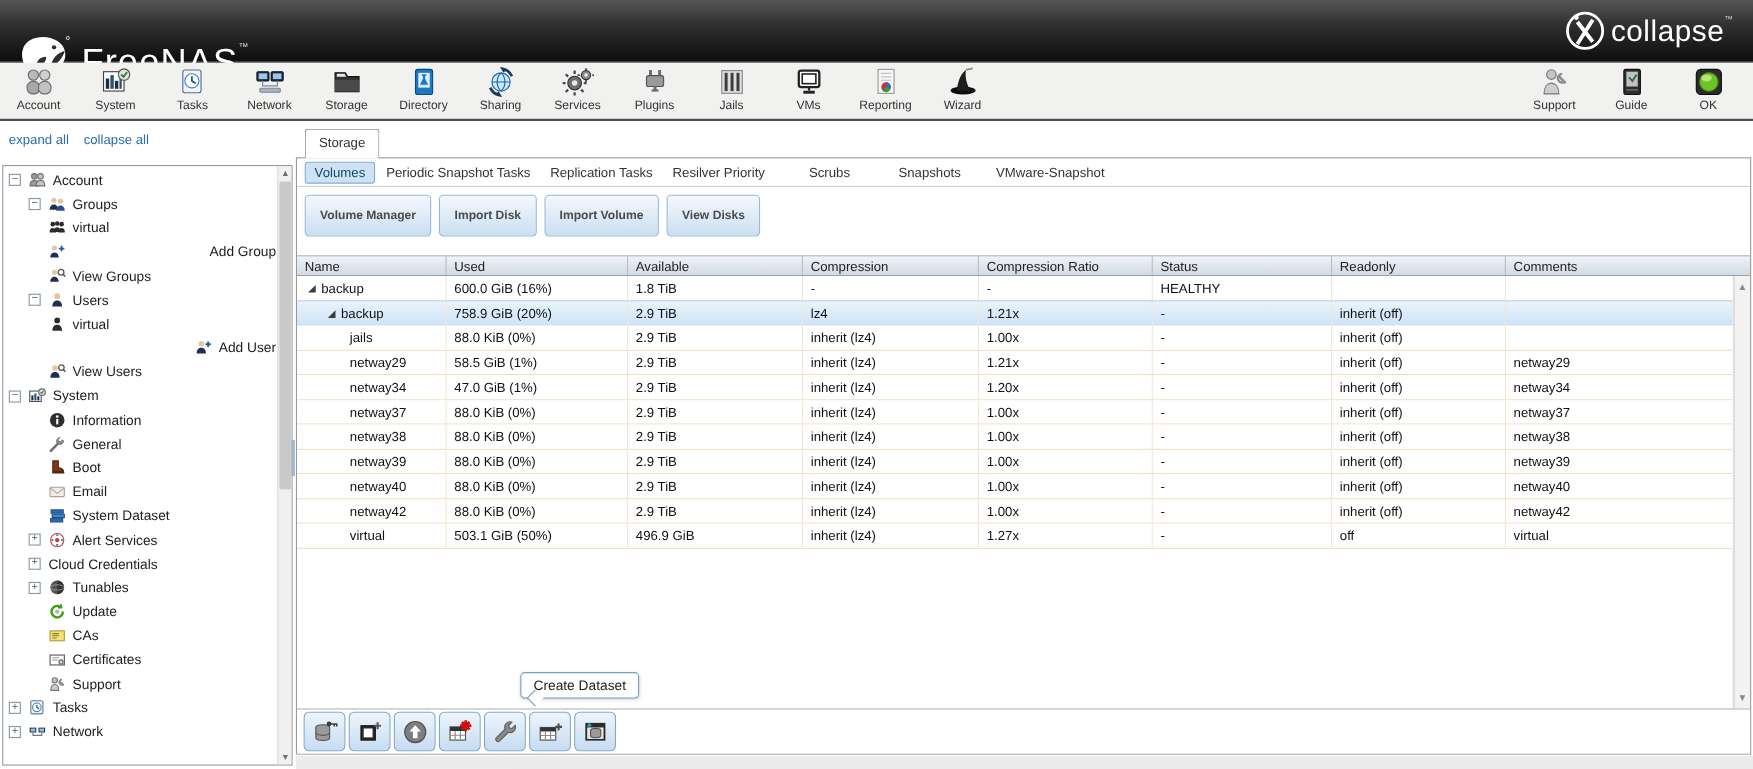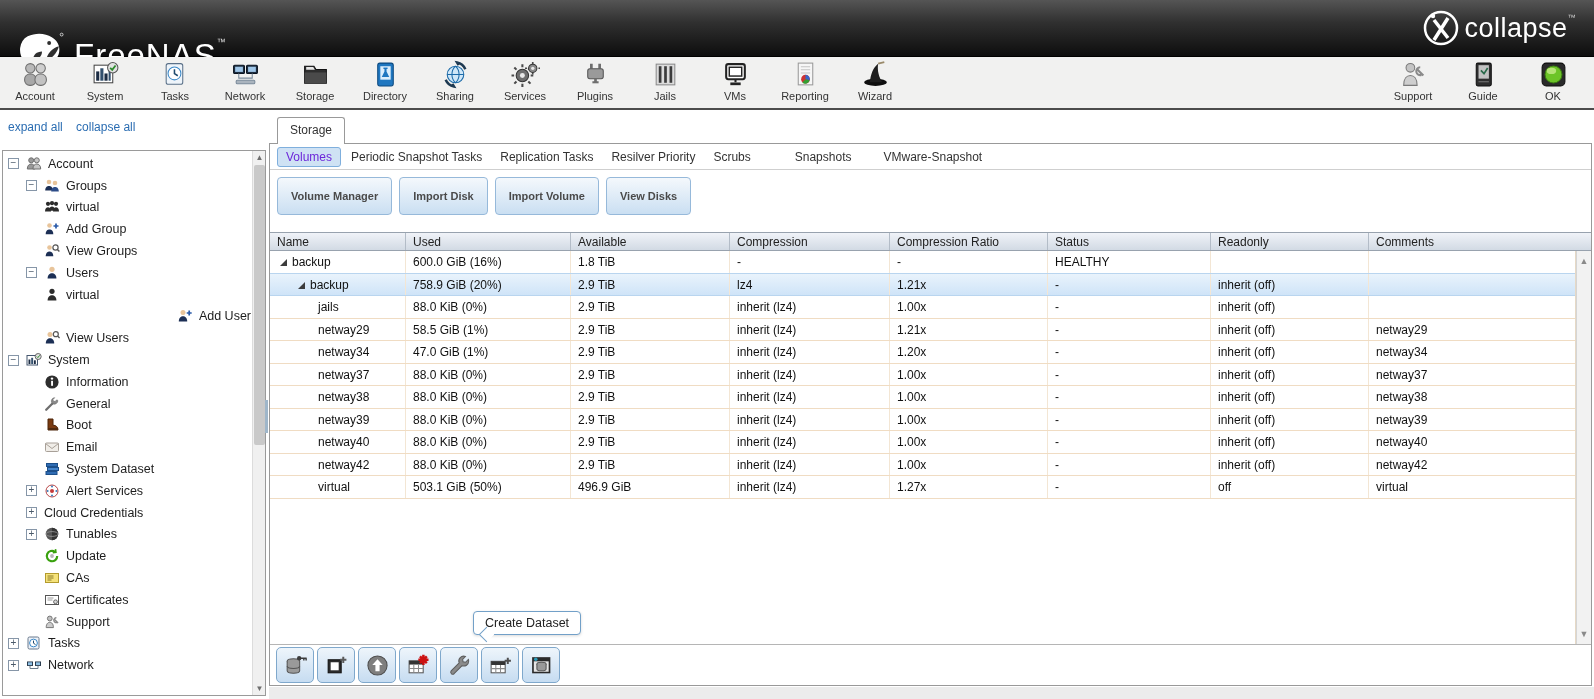--- a/index.html
+++ b/index.html
@@ -60,22 +60,22 @@
   .win-tab { position:absolute; left:277px; top:117px; height:27px; z-index:3;
     background:#fff; border:1px solid #999; border-bottom:none; border-radius:3px 3px 0 0;
     font-size:12px; color:#333; padding:5px 12px 0 12px; cursor:pointer; }
   .main-panel { position:absolute; left:269px; top:143px; width:1323px; height:543px;
     background:#fff; border:1px solid #999; z-index:1; }
 
   .subtabs { position:absolute; left:0; top:0; right:0; height:26px;
     border-bottom:1px solid #cfcfcf; display:flex; align-items:center; padding-left:7px;
     font-size:12px; color:#333; }
   .subtab { padding:2px 8px; margin-right:2px; cursor:pointer; white-space:nowrap; }
-  .subtab.active { background:#cfe2f4; border:1px solid #7fafdd; border-radius:3px; color:#6d28d9; }
-  .subtab:nth-child(5) { }
+  .subtab.active { background:#cfe2f4; border:1px solid #7fafdd; border-radius:3px; color:#0c4a6e; }
+  .subtab:nth-child(5) { margin-left:22px; }
   .subtab:nth-child(6) { margin-left:26px; }
   .subtab:nth-child(7) { margin-left:14px; }
 
   .actions { position:absolute; left:7px; top:33px; display:flex; }
   .act-btn { background:linear-gradient(180deg,#f4f8fc 0%,#dcea f5 45%,#cadff2 100%);
     background:linear-gradient(180deg,#f4f8fc 0%,#cadff2 100%);
     border:1px solid #96b9da; border-radius:4px; color:#4a4a4a; font-weight:bold;
     font-size:11px; padding:12px 13px; margin-right:7px; cursor:pointer;
     font-family:"Liberation Sans", sans-serif; }
 
@@ -343,21 +343,21 @@
               <circle cx="4" cy="4.8" r="2.1"></circle>
               <path d="M1 12.4 c0-3 1.5-4.2 3-4.2 s3 1.2 3 4.2 Z"></path>
               <circle cx="8" cy="4.2" r="2.1"></circle>
               <path d="M5 11.8 c0-3 1.5-4.2 3-4.2 s3 1.2 3 4.2 Z"></path>
               <circle cx="12" cy="4.8" r="2.1"></circle>
               <path d="M9 12.4 c0-3 1.5-4.2 3-4.2 s3 1.2 3 4.2 Z"></path>
             </g>
           </svg></span>
         <span class="t-label">virtual</span>
       </div>
-      <div class="tree-row" style="padding-left: 41px;">
+      <div class="tree-row" style="padding-left: 41px; justify-content: space-between;">
         <span class="t-icon"><svg viewBox="0 0 16 16">
             <circle cx="5.5" cy="4.5" r="2.3" fill="#e8c49a"></circle>
             <path d="M1.7 13.2 c0-3.4 1.9-4.7 3.8-4.7 s3.8 1.3 3.8 4.7 Z" fill="#1c2f55"></path>
             <path d="M12 2.5 v5 M9.5 5 h5" stroke="#2a5aa8" stroke-width="1.7"></path>
           </svg></span>
         <span class="t-label">Add Group</span>
       </div>
       <div class="tree-row" style="padding-left: 41px;">
         <span class="t-icon"><svg viewBox="0 0 16 16">
             <circle cx="5.5" cy="4.5" r="2.3" fill="#e8c49a"></circle>

